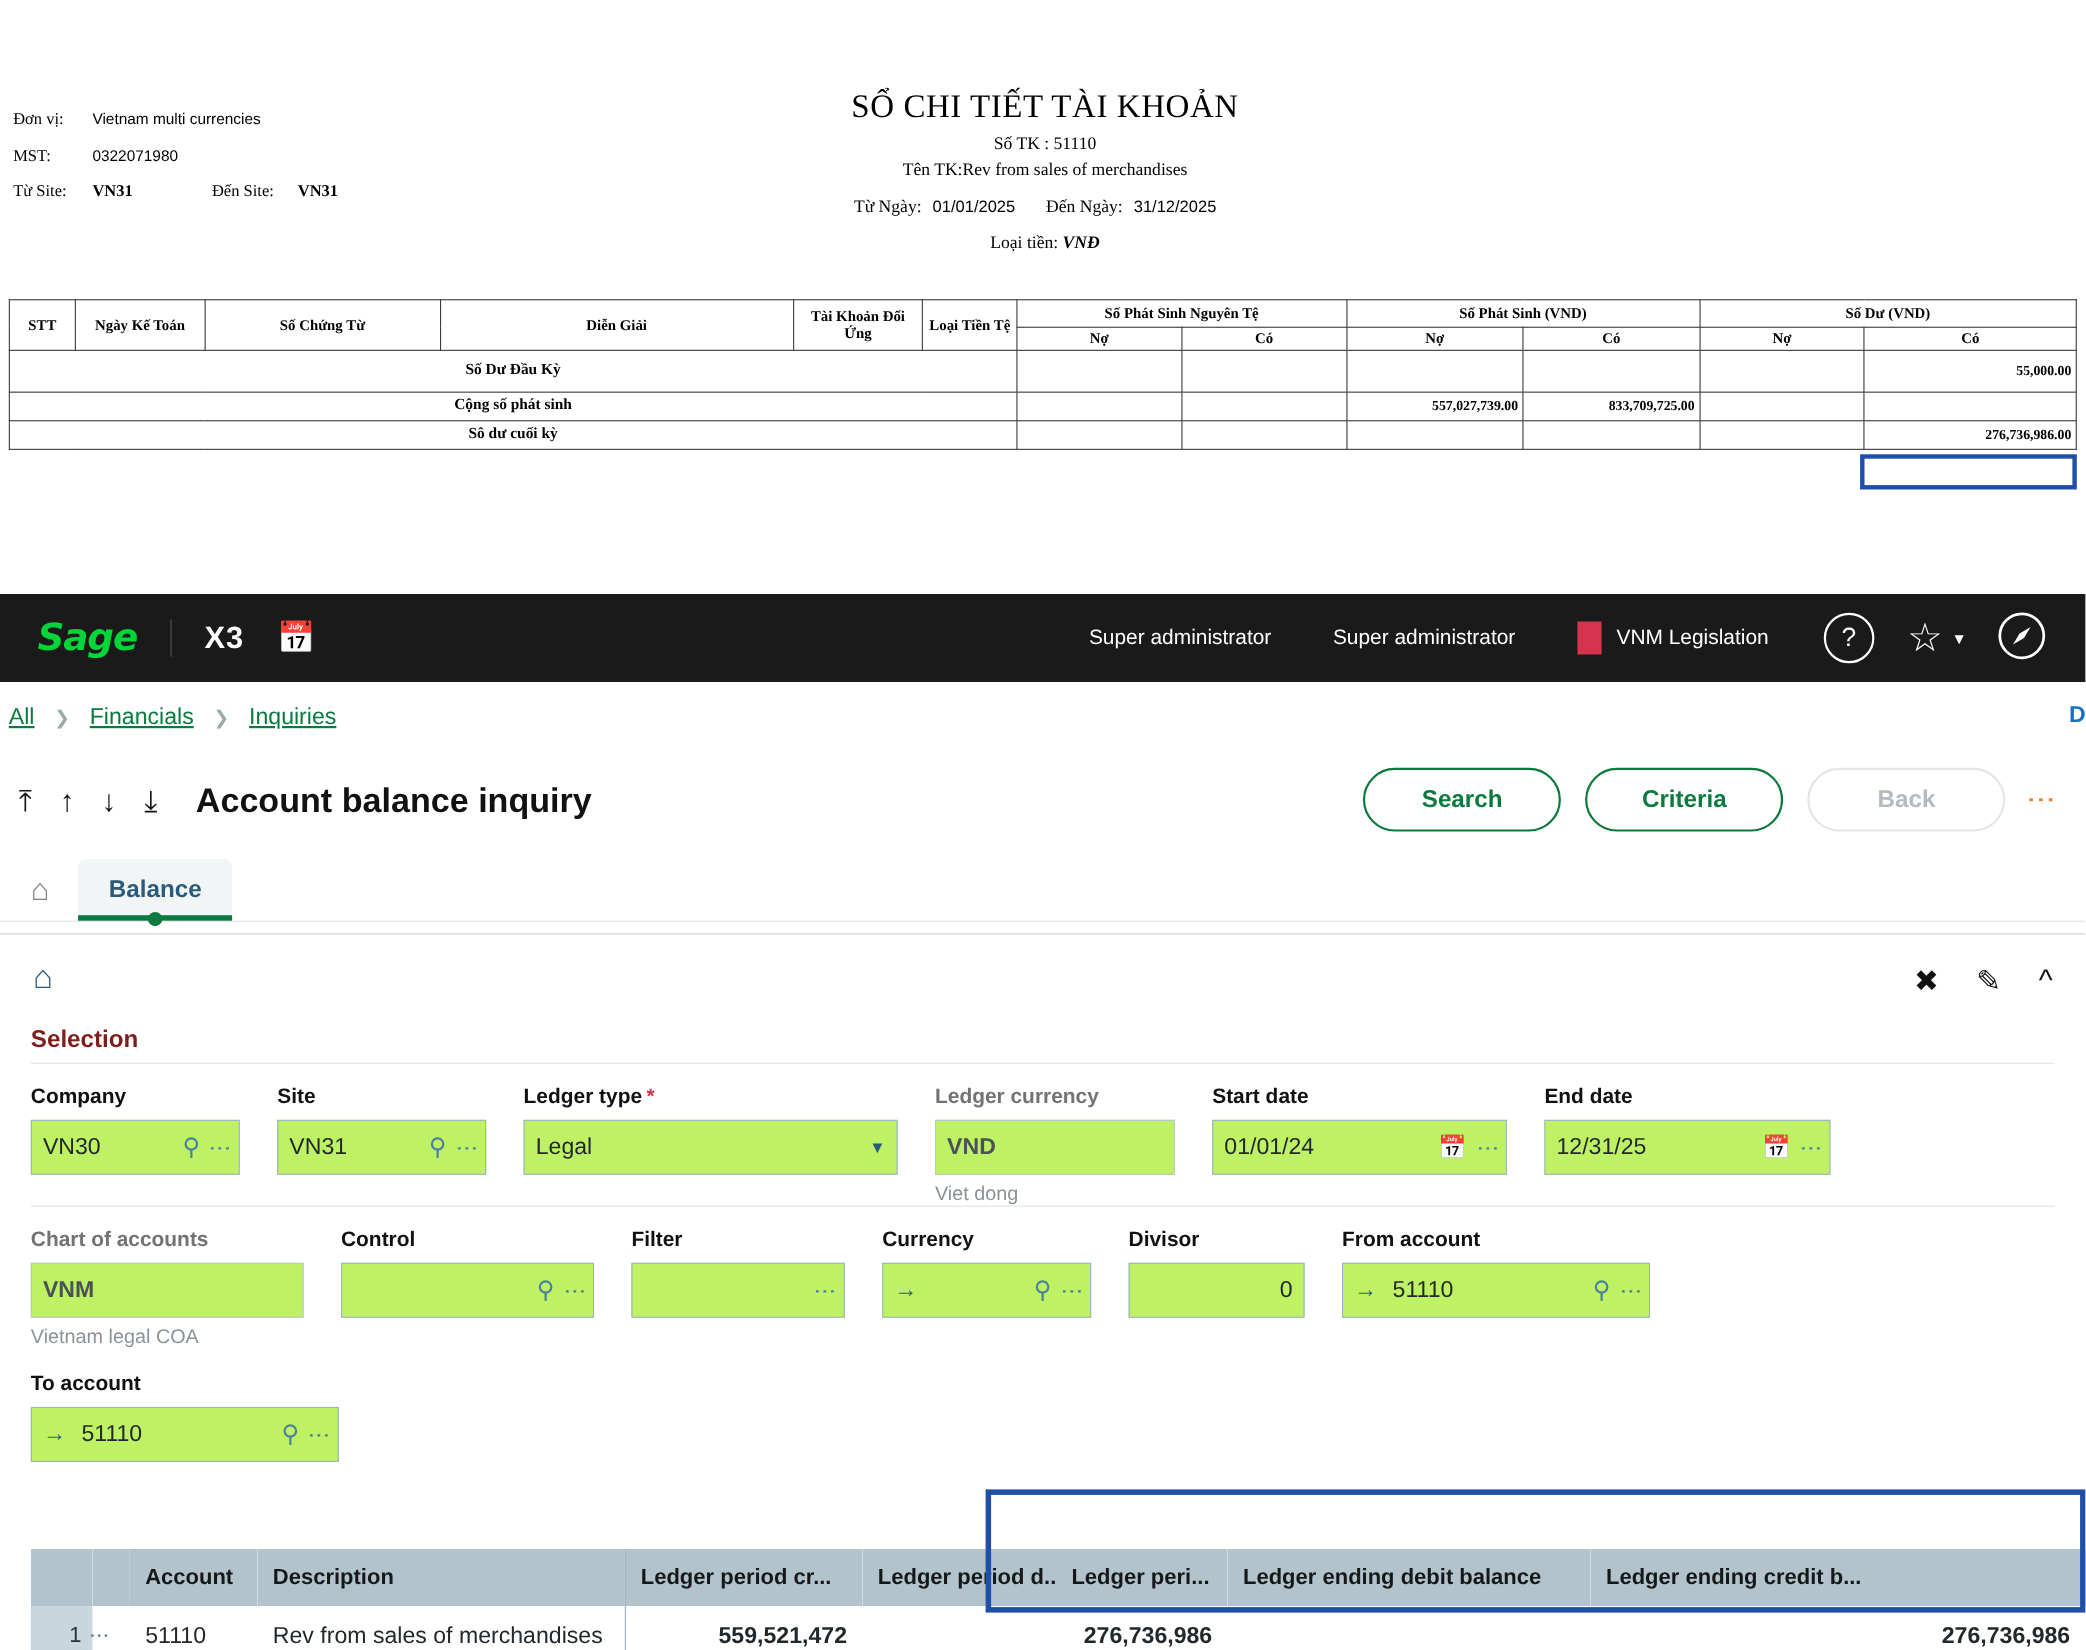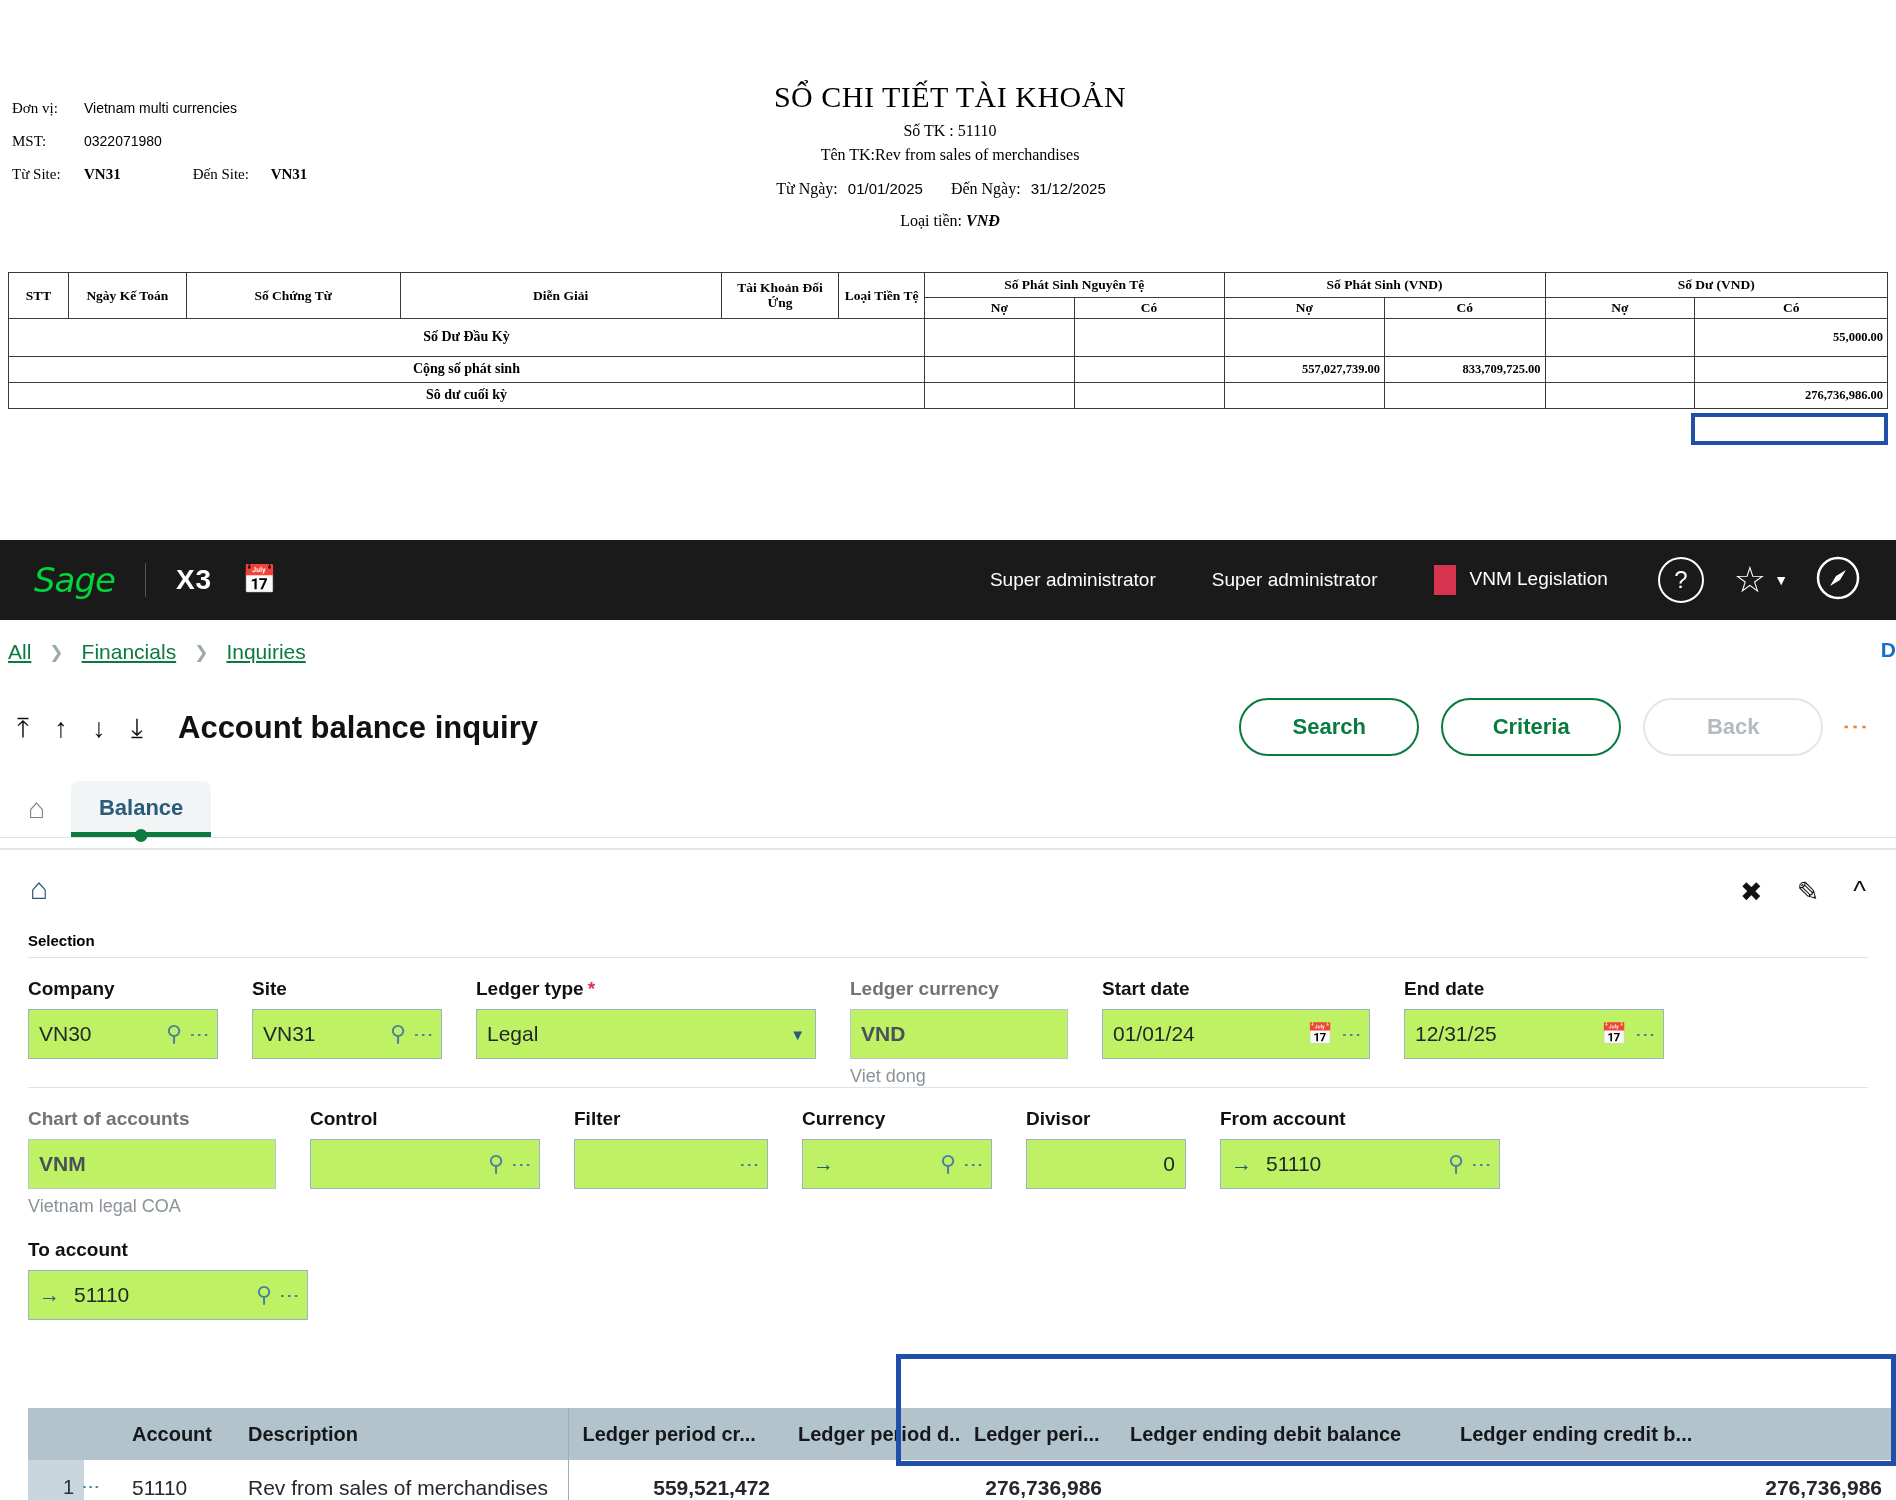--- a/index.html
+++ b/index.html
@@ -43,21 +43,21 @@
   .rpt tr.tall td { height:38px; }
   .rpt tr.mid td { height:26px; }
   .hl-box { position:absolute; left:1691px; top:413px; width:197px; height:32px;
             border:4px solid #1f4fa8; pointer-events:none; }
 
   
   .app { position:absolute; left:0; top:540px; width:1896px; height:960px; background:#fff; }
 
   .topbar { height:80px; background:#1a1a1a; display:flex; align-items:center;
             padding:0 34px 0 34px; position:relative; }
-  .sage-logo { color:#00d639; font-size:34px; font-weight:400; font-style:italic;
+  .sage-logo { color:#00d639; font-size:34px; font-weight:700; font-style:italic;
                letter-spacing:-1px; font-family:"DejaVu Sans", sans-serif; }
   .vdiv { width:1px; height:34px; background:#555; margin:0 30px; }
   .x3 { color:#fff; font-size:28px; font-weight:700; letter-spacing:1px; }
   .cal-ic { margin-left:30px; color:#fff; font-size:28px; line-height:1; }
   .topbar-right { margin-left:auto; display:flex; align-items:center; gap:0; }
   .tb-item { color:#fff; font-size:19px; padding:0 28px; white-space:nowrap; }
   .leg-sq { width:22px; height:30px; background:#d6344e; display:inline-block;
             vertical-align:middle; margin-right:14px; }
   .circ-ic { width:46px; height:46px; border:2.5px solid #fff; border-radius:50%;
              color:#fff; font-size:24px; display:flex; align-items:center;
@@ -93,21 +93,21 @@
   .tab-dot { position:absolute; left:50%; bottom:-5px; transform:translateX(-50%);
              width:13px; height:13px; border-radius:50%; background:#0a7a3f; }
 
   
   .card { margin-top:10px; background:#fff; border-top:2px solid #e2e6e8;
           position:relative; padding:0 28px; }
   .card-tools { position:absolute; right:30px; top:26px; display:flex; gap:34px;
                 font-size:27px; color:#111; }
   .card-home { font-size:30px; color:#2b5b7a; padding:22px 0 0 2px; }
 
-  .sec-title { font-size:15px; font-weight:700; color:#000000; margin:26px 0 8px 0; }
+  .sec-title { font-size:22px; font-weight:700; color:#7f1d1d; margin:26px 0 8px 0; }
   .sec-rule { height:1px; background:#dfe3e6; margin-bottom:20px; }
 
   .frow { display:flex; align-items:flex-start; }
   .fld { margin-right:34px; }
   .flabel { font-size:19px; font-weight:700; color:#111; margin-bottom:9px; white-space:nowrap; }
   .flabel.muted { color:#737373; font-weight:700; }
   .req { color:#d8344e; margin-left:4px; }
   .fbox { height:50px; border:1.5px solid #9bb3c4; background:#bef264; display:flex;
           align-items:center; padding:0 10px; font-size:21px; color:#22282b; }
   .fbox.noborder { border:1.5px solid #b9c6ce; }

